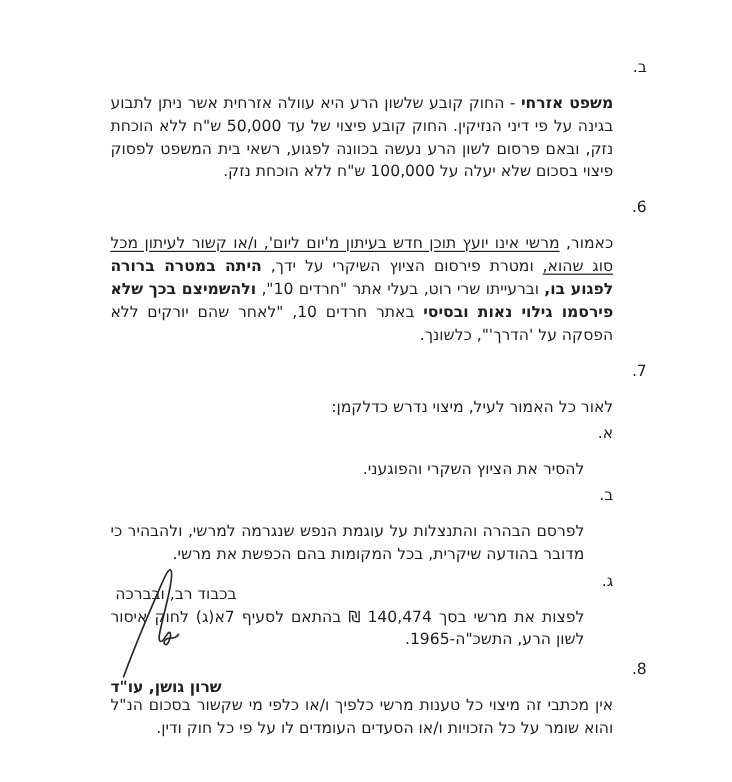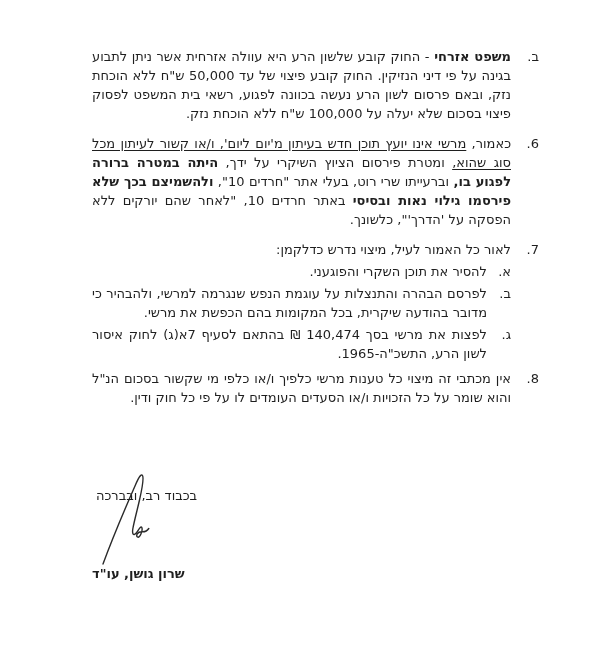--- a/index.html
+++ b/index.html
@@ -18,21 +18,21 @@
     top:47px;
     right:71px;
     width:447px;
     direction:rtl;
     font-size:13px;
     line-height:19px;
     text-align:justify;
   }
   .item { display:flex; margin-bottom:11px; }
   .item .marker { flex:0 0 28px; }
-  .item .text { flex:1; text-align:justify; }
+  .item .text { flex:1; text-align:justify;margin-top:30px; }
   .item-7 { margin-bottom:3px; }
   .sublist { margin-right:28px; }
   .sublist .item { margin-bottom:3px; }
   .sublist .marker { flex:0 0 24px; }
   .para-8 { margin-top:6px; }
   .b { font-weight:bold; }
   .bu { font-weight:normal; text-decoration:underline; text-underline-offset:2px; }
   .closing {
     position:absolute;
     top:468px;
@@ -76,21 +76,21 @@
     </div>
 
     <div class="item item-7">
       <div class="marker">7.</div>
       <div class="text">לאור כל האמור לעיל, מיצוי נדרש כדלקמן:</div>
     </div>
 
     <div class="sublist">
       <div class="item">
         <div class="marker">א.</div>
-        <div class="text">להסיר את תוכן השקרי והפוגעני.</div>
+        <div class="text">להסיר את הציוץ השקרי והפוגעני.</div>
       </div>
       <div class="item">
         <div class="marker">ב.</div>
         <div class="text">לפרסם הבהרה והתנצלות על עוגמת הנפש שנגרמה למרשי, ולהבהיר כי מדובר בהודעה שיקרית, בכל המקומות בהם הכפשת את מרשי.</div>
       </div>
       <div class="item">
         <div class="marker">ג.</div>
         <div class="text">לפצות את מרשי בסך 140,474 ₪ בהתאם לסעיף 7א(ג) לחוק איסור לשון הרע, התשכ"ה-1965.</div>
       </div>
     </div>

